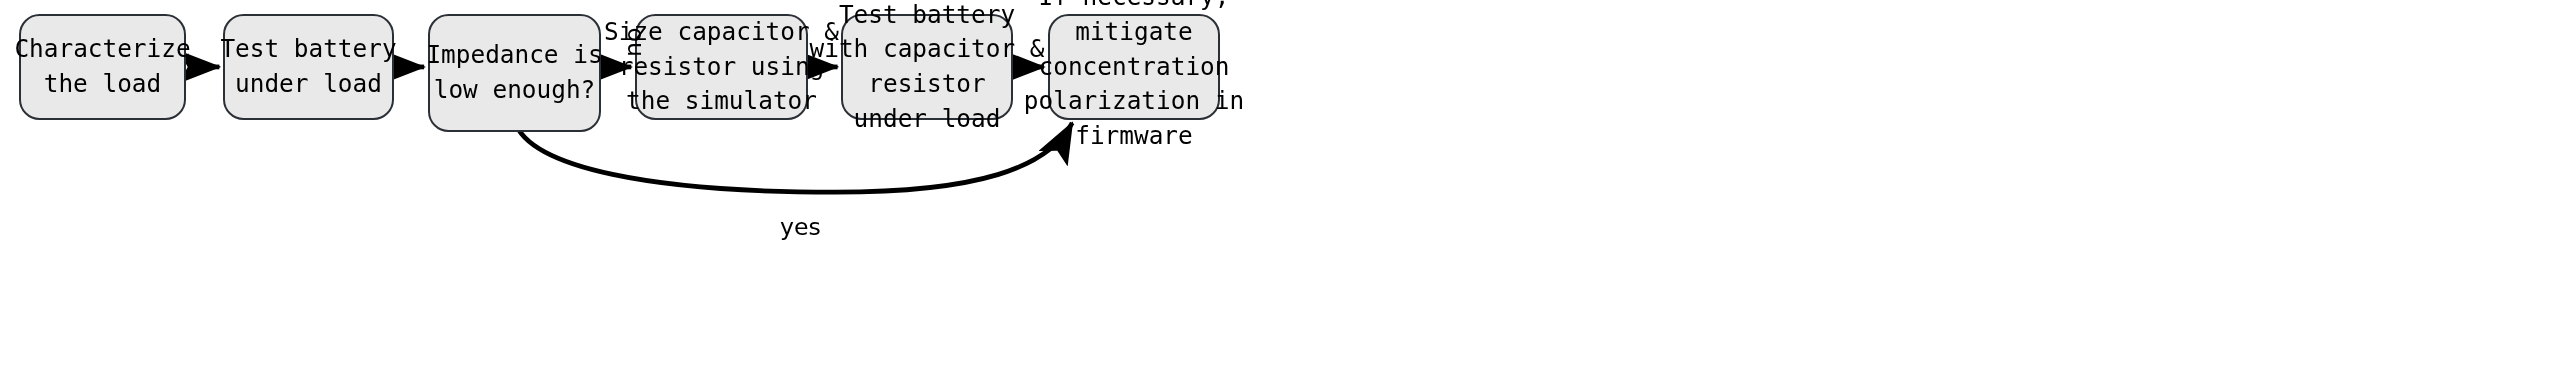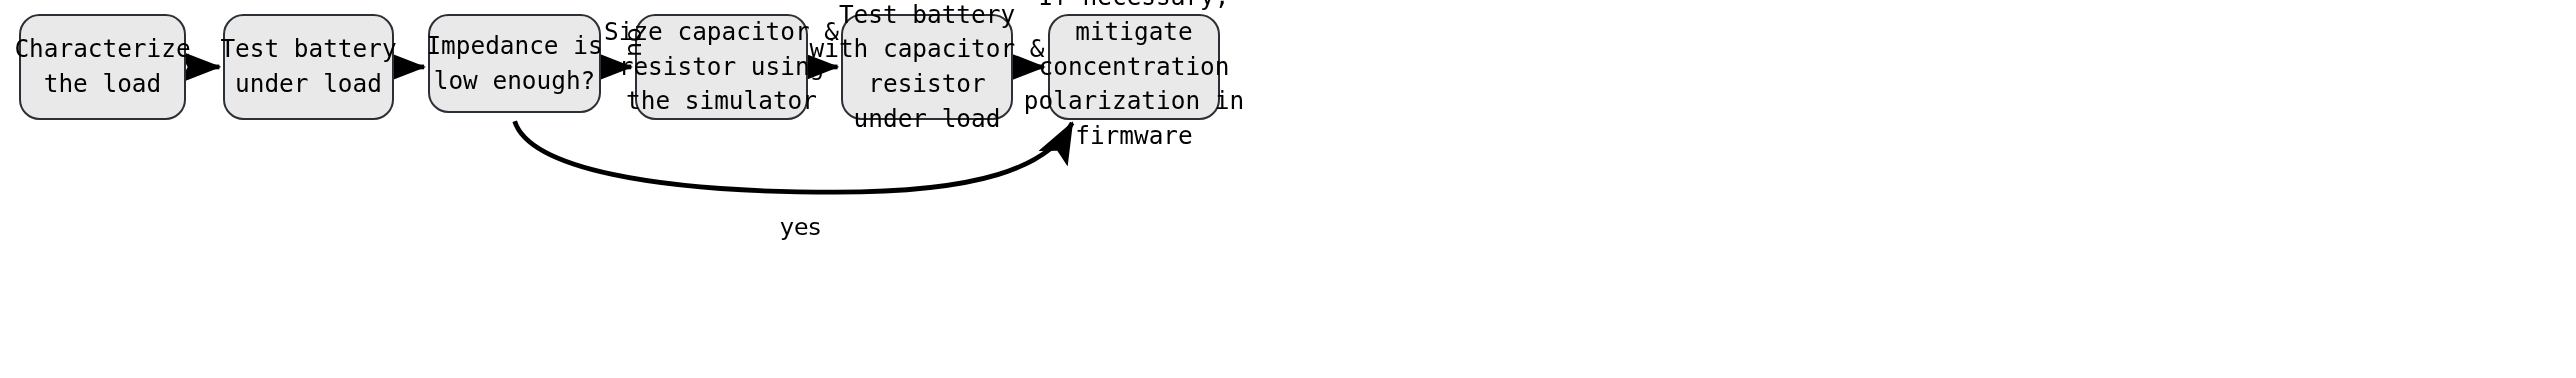--- a/index.html
+++ b/index.html
@@ -80,21 +80,21 @@
 
     <path d="M 653 154 C 672 214, 830 244, 1060 244 C 1240 244, 1330 214, 1361 156" fill="none" stroke="#000000" stroke-width="6" marker-end="url(#arrowhead-curve)"></path>
   </svg>
 
   <div class="node" style="left:19px; top:14px; width:167px; height:106px;">Characterize
 the load</div>
 
   <div class="node" style="left:223px; top:14px; width:171px; height:106px;">Test battery
 under load</div>
 
-  <div class="node" style="left:428px; top:14px; width:173px; height:99px;">Impedance is
+  <div class="node" style="left:428px; top:14px; width:173px; height:118px;">Impedance is
 low enough?</div>
 
   <div class="node" style="left:635px; top:14px; width:173px; height:106px;">Size capacitor &amp;
 resistor using
 the simulator</div>
 
   <div class="node" style="left:841px; top:14px; width:172px; height:106px;">Test battery
 with capacitor &amp;
 resistor
 under load</div>

